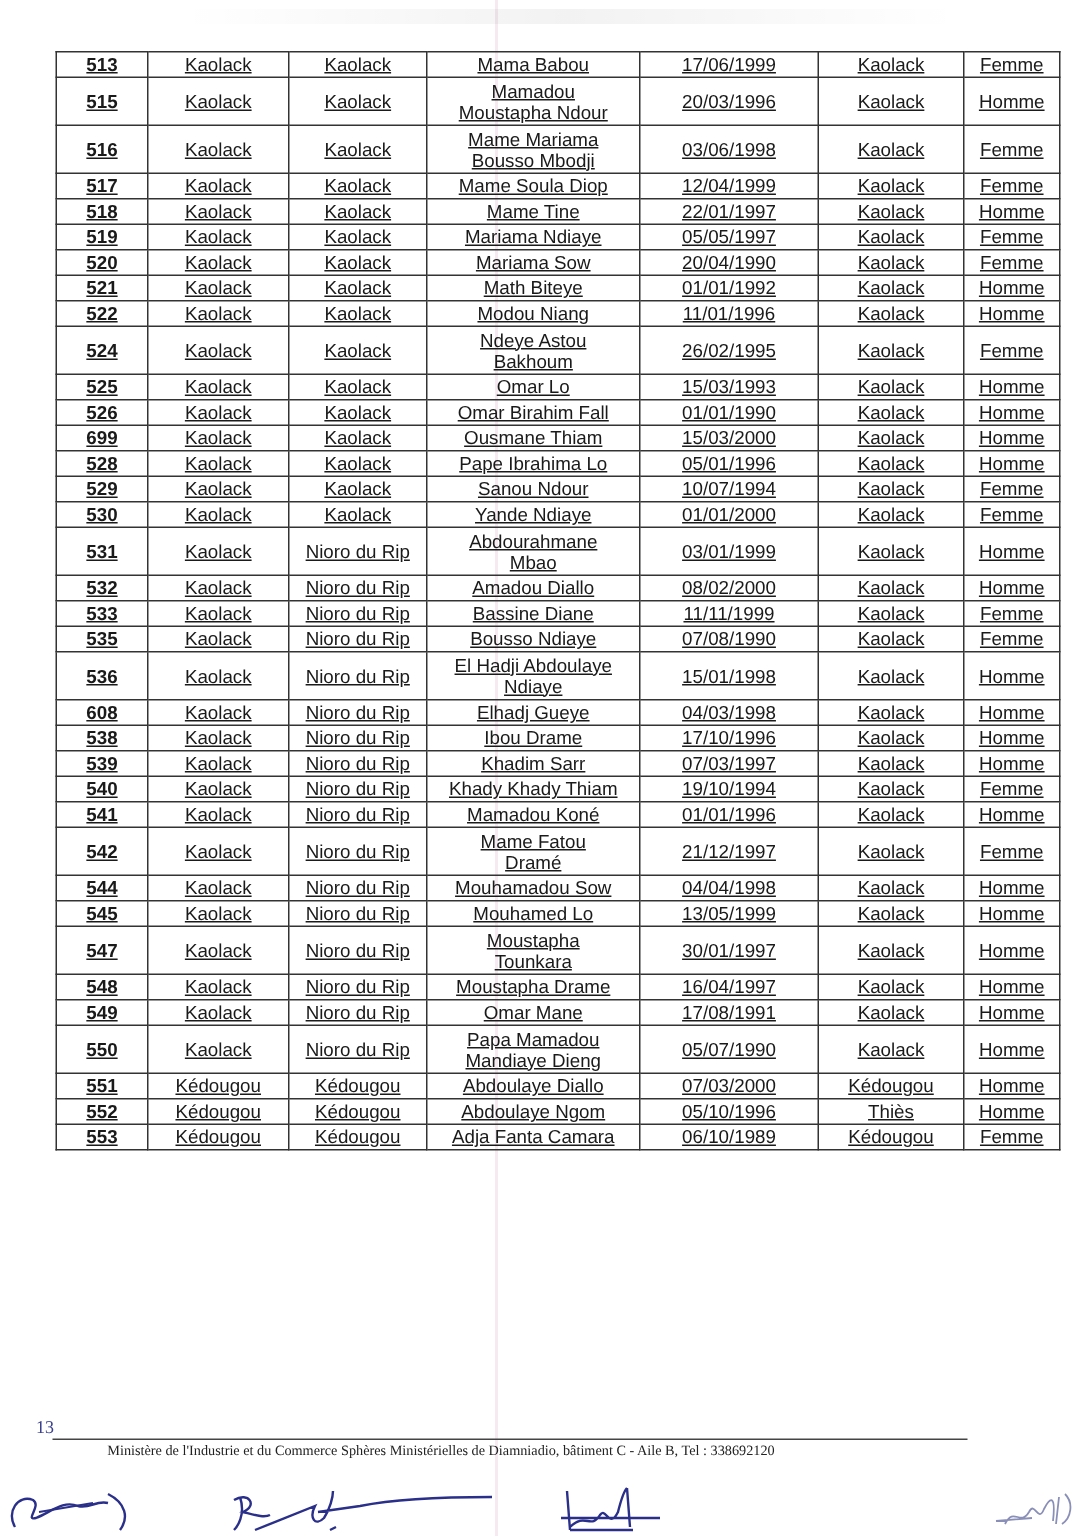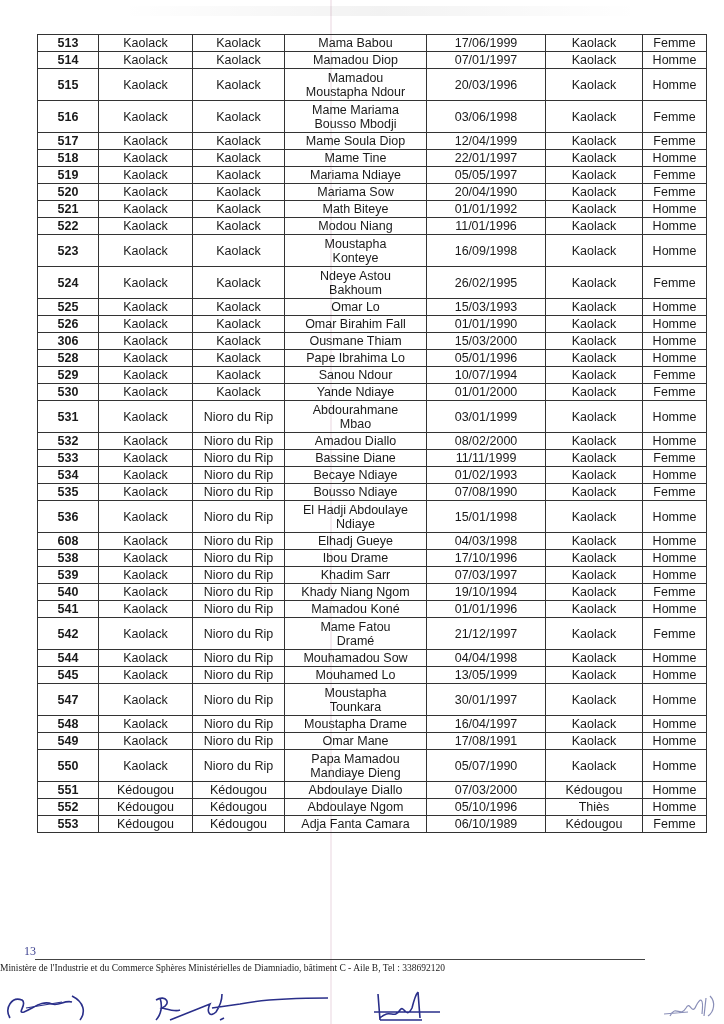--- a/index.html
+++ b/index.html
@@ -6,31 +6,32 @@
   body {
     width:724px; height:1024px; background:#ffffff; position:relative; overflow:hidden;
     font-family:"Liberation Sans", sans-serif; color:#1a1a1a;
   }
   .fold { position:absolute; left:330px; top:0; width:2px; height:1024px; background:rgba(210,170,190,0.25); }
   .topnoise { position:absolute; left:120px; top:6px; width:520px; height:10px; background:linear-gradient(90deg,rgba(0,0,0,0) 0%,rgba(0,0,0,0.05) 50%,rgba(0,0,0,0) 100%); }
   table.roster {
     position:absolute; left:37px; top:34px; width:669px;
     border-collapse:collapse; table-layout:fixed;
     font-size:12.5px;
+    text-decoration:underline;
   }
   table.roster td {
     border:1px solid #333; text-align:center; vertical-align:middle;
     padding:0 2px; line-height:14px; white-space:pre-line;
   }
   table.roster tr.single td { height:16px; }
   table.roster tr.double td { height:31px; }
   td.num { font-weight:bold; }
   .page-num { position:absolute; left:0; width:724px; top:944px; text-align:left; font-family:"Liberation Serif", serif; font-size:12px; color:#3a3f8f;margin-left:24px; }
   .rule { position:absolute; left:35px; width:610px; top:959px; height:1px; background:#444; }
-  .footer { position:absolute; left:0; width:588px; top:963px; text-align:left; font-family:"Liberation Serif", serif; font-size:9.5px; color:#222; }
+  .footer { position:absolute; left:0; width:588px; top:963px; text-align:center; font-family:"Liberation Serif", serif; font-size:9.5px; color:#222; }
   .sig { position:absolute; top:990px; }
 </style>
 </head>
 <body>
 
 <div class="fold"></div>
 <div class="topnoise"></div>
 
 <table class="roster">
   <colgroup>
@@ -45,29 +46,20 @@
   <tbody id="roster-body">
       <tr class="single">
         <td class="num">513</td>
         <td>Kaolack</td>
         <td>Kaolack</td>
         <td>Mama  Babou</td>
         <td>17/06/1999</td>
         <td>Kaolack</td>
         <td>Femme</td>
       </tr>
-      <tr class="single">
-        <td class="num">514</td>
-        <td>Kaolack</td>
-        <td>Kaolack</td>
-        <td>Mamadou  Diop</td>
-        <td>07/01/1997</td>
-        <td>Kaolack</td>
-        <td>Homme</td>
-      </tr>
       <tr class="double">
         <td class="num">515</td>
         <td>Kaolack</td>
         <td>Kaolack</td>
         <td>Mamadou
 Moustapha  Ndour</td>
         <td>20/03/1996</td>
         <td>Kaolack</td>
         <td>Homme</td>
       </tr>
@@ -129,30 +121,20 @@
       <tr class="single">
         <td class="num">522</td>
         <td>Kaolack</td>
         <td>Kaolack</td>
         <td>Modou Niang</td>
         <td>11/01/1996</td>
         <td>Kaolack</td>
         <td>Homme</td>
       </tr>
       <tr class="double">
-        <td class="num">523</td>
-        <td>Kaolack</td>
-        <td>Kaolack</td>
-        <td>Moustapha
-Konteye</td>
-        <td>16/09/1998</td>
-        <td>Kaolack</td>
-        <td>Homme</td>
-      </tr>
-      <tr class="double">
         <td class="num">524</td>
         <td>Kaolack</td>
         <td>Kaolack</td>
         <td>Ndeye Astou
 Bakhoum</td>
         <td>26/02/1995</td>
         <td>Kaolack</td>
         <td>Femme</td>
       </tr>
       <tr class="single">
@@ -167,21 +149,21 @@
       <tr class="single">
         <td class="num">526</td>
         <td>Kaolack</td>
         <td>Kaolack</td>
         <td>Omar Birahim Fall</td>
         <td>01/01/1990</td>
         <td>Kaolack</td>
         <td>Homme</td>
       </tr>
       <tr class="single">
-        <td class="num">306</td>
+        <td class="num">699</td>
         <td>Kaolack</td>
         <td>Kaolack</td>
         <td>Ousmane  Thiam</td>
         <td>15/03/2000</td>
         <td>Kaolack</td>
         <td>Homme</td>
       </tr>
       <tr class="single">
         <td class="num">528</td>
         <td>Kaolack</td>
@@ -231,29 +213,20 @@
       <tr class="single">
         <td class="num">533</td>
         <td>Kaolack</td>
         <td>Nioro du Rip</td>
         <td>Bassine  Diane</td>
         <td>11/11/1999</td>
         <td>Kaolack</td>
         <td>Femme</td>
       </tr>
       <tr class="single">
-        <td class="num">534</td>
-        <td>Kaolack</td>
-        <td>Nioro du Rip</td>
-        <td>Becaye   Ndiaye</td>
-        <td>01/02/1993</td>
-        <td>Kaolack</td>
-        <td>Homme</td>
-      </tr>
-      <tr class="single">
         <td class="num">535</td>
         <td>Kaolack</td>
         <td>Nioro du Rip</td>
         <td>Bousso  Ndiaye</td>
         <td>07/08/1990</td>
         <td>Kaolack</td>
         <td>Femme</td>
       </tr>
       <tr class="double">
         <td class="num">536</td>
@@ -289,21 +262,21 @@
         <td>Nioro du Rip</td>
         <td>Khadim Sarr</td>
         <td>07/03/1997</td>
         <td>Kaolack</td>
         <td>Homme</td>
       </tr>
       <tr class="single">
         <td class="num">540</td>
         <td>Kaolack</td>
         <td>Nioro du Rip</td>
-        <td>Khady Niang Ngom</td>
+        <td>Khady Khady Thiam</td>
         <td>19/10/1994</td>
         <td>Kaolack</td>
         <td>Femme</td>
       </tr>
       <tr class="single">
         <td class="num">541</td>
         <td>Kaolack</td>
         <td>Nioro du Rip</td>
         <td>Mamadou  Koné</td>
         <td>01/01/1996</td>

